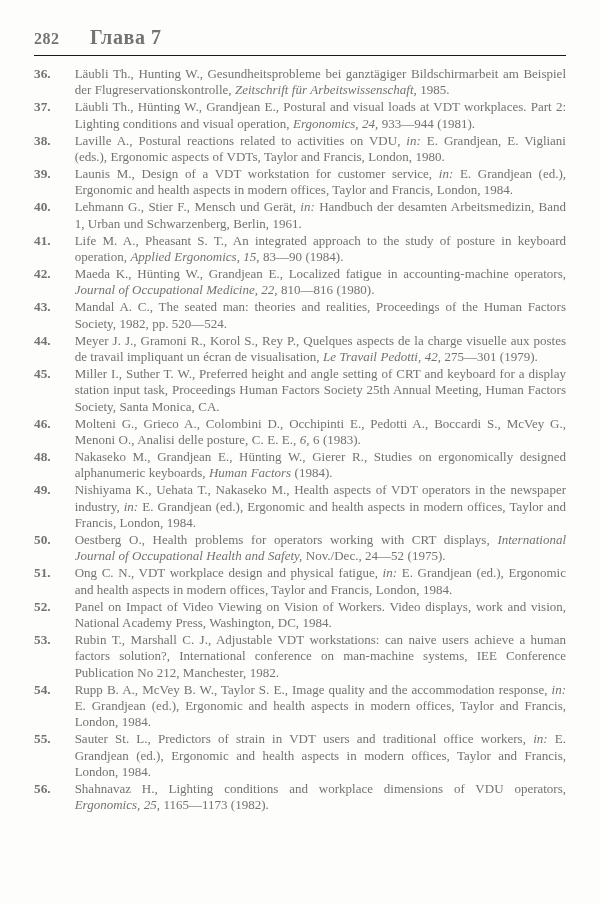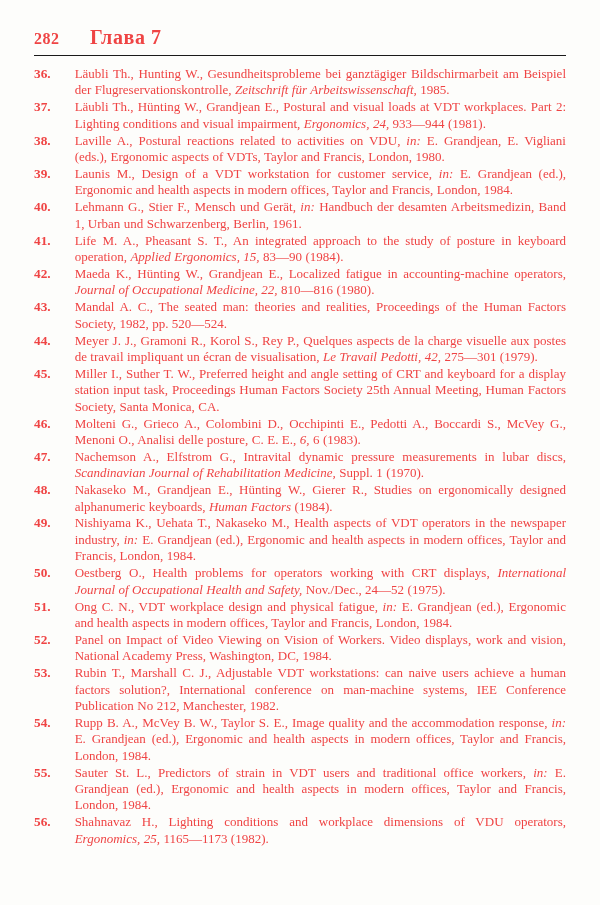--- a/index.html
+++ b/index.html
@@ -6,21 +6,21 @@
     margin: 0;
     padding: 0;
     background: #ffffff;
   }
   .page {
     position: relative;
     width: 600px;
     height: 905px;
     background: #fdfdfb;
     font-family: "Liberation Serif", serif;
-    color: #ef4444;
+    color: #737373;
     overflow: hidden;
   }
   .header {
     position: absolute;
     top: 26px;
     left: 34px;
     right: 34px;
     display: flex;
     align-items: baseline;
     font-weight: bold;
@@ -86,21 +86,21 @@
 
   <div class="rule"></div>
 
   <div class="refs" id="refs-container">
       <div class="ref">
         <div class="num">36.</div>
         <div class="body"><span>Läubli Th., Hunting W., Gesundheitsprobleme bei ganztägiger Bildschirmarbeit am Beispiel der Flugreservationskontrolle, </span><i>Zeitschrift für Arbeitswissenschaft,</i><span> 1985.</span></div>
       </div>
       <div class="ref">
         <div class="num">37.</div>
-        <div class="body"><span>Läubli Th., Hünting W., Grandjean E., Postural and visual loads at VDT workplaces. Part 2: Lighting conditions and visual impairment, </span><i>Ergonomics,</i><span> </span><i>24,</i><span> 933—944 (1981).</span></div>
+        <div class="body"><span>Läubli Th., Hünting W., Grandjean E., Postural and visual loads at VDT workplaces. Part 2: Lighting conditions and visual operation, </span><i>Ergonomics,</i><span> </span><i>24,</i><span> 933—944 (1981).</span></div>
       </div>
       <div class="ref">
         <div class="num">38.</div>
         <div class="body"><span>Laville A., Postural reactions related to activities on VDU, </span><i>in:</i><span> E. Grandjean, E. Vigliani (eds.), Ergonomic aspects of VDTs, Taylor and Francis, London, 1980.</span></div>
       </div>
       <div class="ref">
         <div class="num">39.</div>
         <div class="body"><span>Launis M., Design of a VDT workstation for customer service, </span><i>in:</i><span> E. Grandjean (ed.), Ergonomic and health aspects in modern offices, Taylor and Francis, London, 1984.</span></div>
       </div>
       <div class="ref">
@@ -123,24 +123,20 @@
         <div class="num">44.</div>
         <div class="body"><span>Meyer J. J., Gramoni R., Korol S., Rey P., Quelques aspects de la charge visuelle aux postes de travail impliquant un écran de visualisation, </span><i>Le Travail Pedotti,</i><span> </span><i>42,</i><span> 275—301 (1979).</span></div>
       </div>
       <div class="ref">
         <div class="num">45.</div>
         <div class="body"><span>Miller I., Suther T. W., Preferred height and angle setting of CRT and keyboard for a display station input task, Proceedings Human Factors Society 25th Annual Meeting, Human Factors Society, Santa Monica, CA.</span></div>
       </div>
       <div class="ref">
         <div class="num">46.</div>
         <div class="body"><span>Molteni G., Grieco A., Colombini D., Occhipinti E., Pedotti A., Boccardi S., McVey G., Menoni O., Analisi delle posture, C. E. E., </span><i>6,</i><span> 6 (1983).</span></div>
-      </div>
-      <div class="ref">
-        <div class="num">47.</div>
-        <div class="body"><span>Nachemson A., Elfstrom G., Intravital dynamic pressure measurements in lubar discs, </span><i>Scandinavian Journal of Rehabilitation Medicine,</i><span> Suppl. 1 (1970).</span></div>
       </div>
       <div class="ref">
         <div class="num">48.</div>
         <div class="body"><span>Nakaseko M., Grandjean E., Hünting W., Gierer R., Studies on ergonomically designed alphanumeric keyboards, </span><i>Human Factors</i><span> (1984).</span></div>
       </div>
       <div class="ref">
         <div class="num">49.</div>
         <div class="body"><span>Nishiyama K., Uehata T., Nakaseko M., Health aspects of VDT operators in the newspaper industry, </span><i>in:</i><span> E. Grandjean (ed.), Ergonomic and health aspects in modern offices, Taylor and Francis, London, 1984.</span></div>
       </div>
       <div class="ref">

